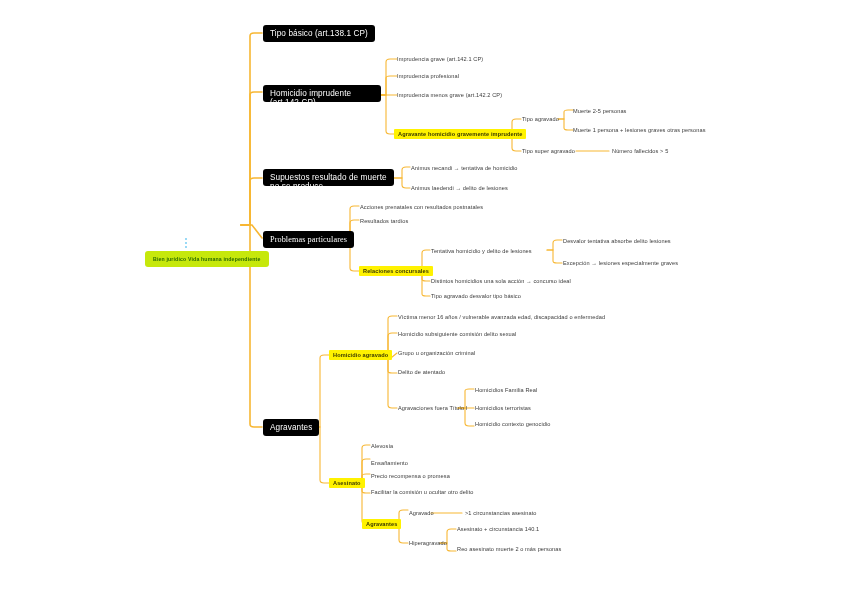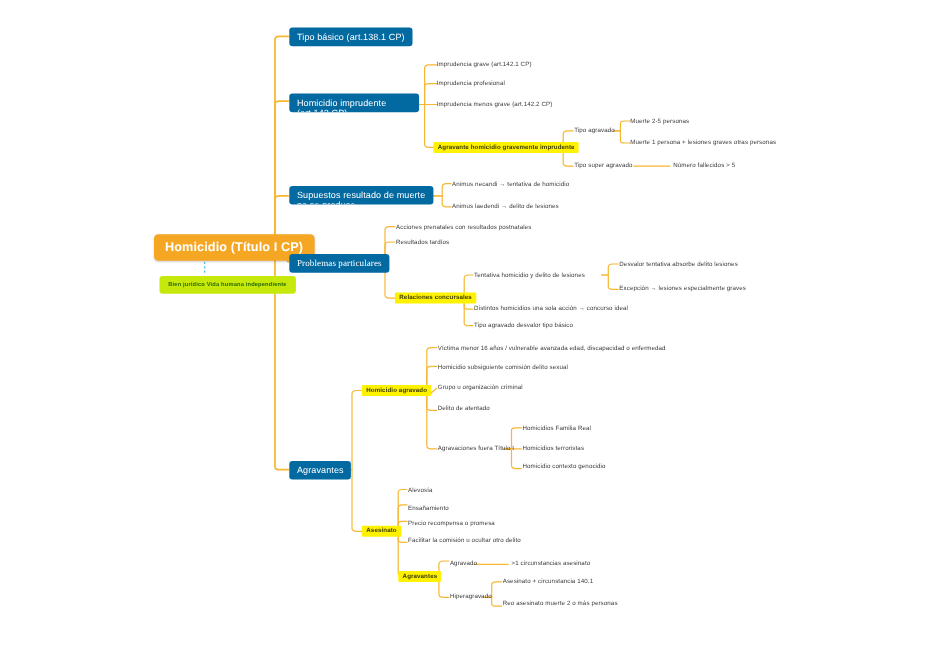--- a/index.html
+++ b/index.html
@@ -19,21 +19,21 @@
     border-radius:4px;padding:6px 10px;letter-spacing:.1px;
     box-shadow:0 1px 2px rgba(0,0,0,.18);
   }
   
   .green{
     background:#C6E80B;color:#2a6b00;font-weight:bold;font-size:5.2px;
     border-radius:3px;padding:5px 8px;letter-spacing:.15px;
   }
   
   .blue{
-    background:#0369a1;color:#ffffff;font-size:8.2px;
+    background:#000000;color:#ffffff;font-size:8.2px;
     border-radius:3px;padding:4px 7px;letter-spacing:.1px;
     overflow:hidden;
   }
   .blue.clip{height:17px;line-height:9px;white-space:normal;width:auto;}
   
   .hl{
     background:#FFF200;color:#3a3a00;font-size:5.6px;font-weight:bold;
     padding:2px 4px;letter-spacing:.1px;border-radius:1px;
   }
   
@@ -106,21 +106,20 @@
       <path d="M392 524 L399 524 L399 513 Q399 510 403 510 L408 510"></path>
       <path d="M392 524 L399 524 L399 540 Q399 543 403 543 L408 543"></path>
       <path d="M431 513 L462 513"></path>
       <path d="M440 543 L447 543 L447 532 Q447 529 451 529 L456 529"></path>
       <path d="M440 543 L447 543 L447 549 Q447 551 451 551 L456 551"></path>
     </g>
 
     <path d="M186 238 L186 250" fill="none" stroke="#56C1F0" stroke-width="1.2" stroke-dasharray="2,2"></path>
   </svg>
 
-  <div class="node root" style="left:140px;top:213px;">Homicidio (Título I CP)</div>
 
   <div class="node green" style="left:145px;top:251px;">Bien jurídico Vida humana independiente</div>
 
   <div class="node blue" style="left:263px;top:25px;">Tipo básico (art.138.1 CP)</div>
 
   <div class="node blue clip" style="left:263px;top:85px;width:118px;">Homicidio imprudente (art.142 CP)</div>
 
   <div class="node blue clip" style="left:263px;top:169px;width:131px;">Supuestos resultado de muerte no se produce</div>
 
   <div class="node blue" style="left:263px;top:231px;font-family:Liberation Serif, serif;">Problemas particulares</div>

